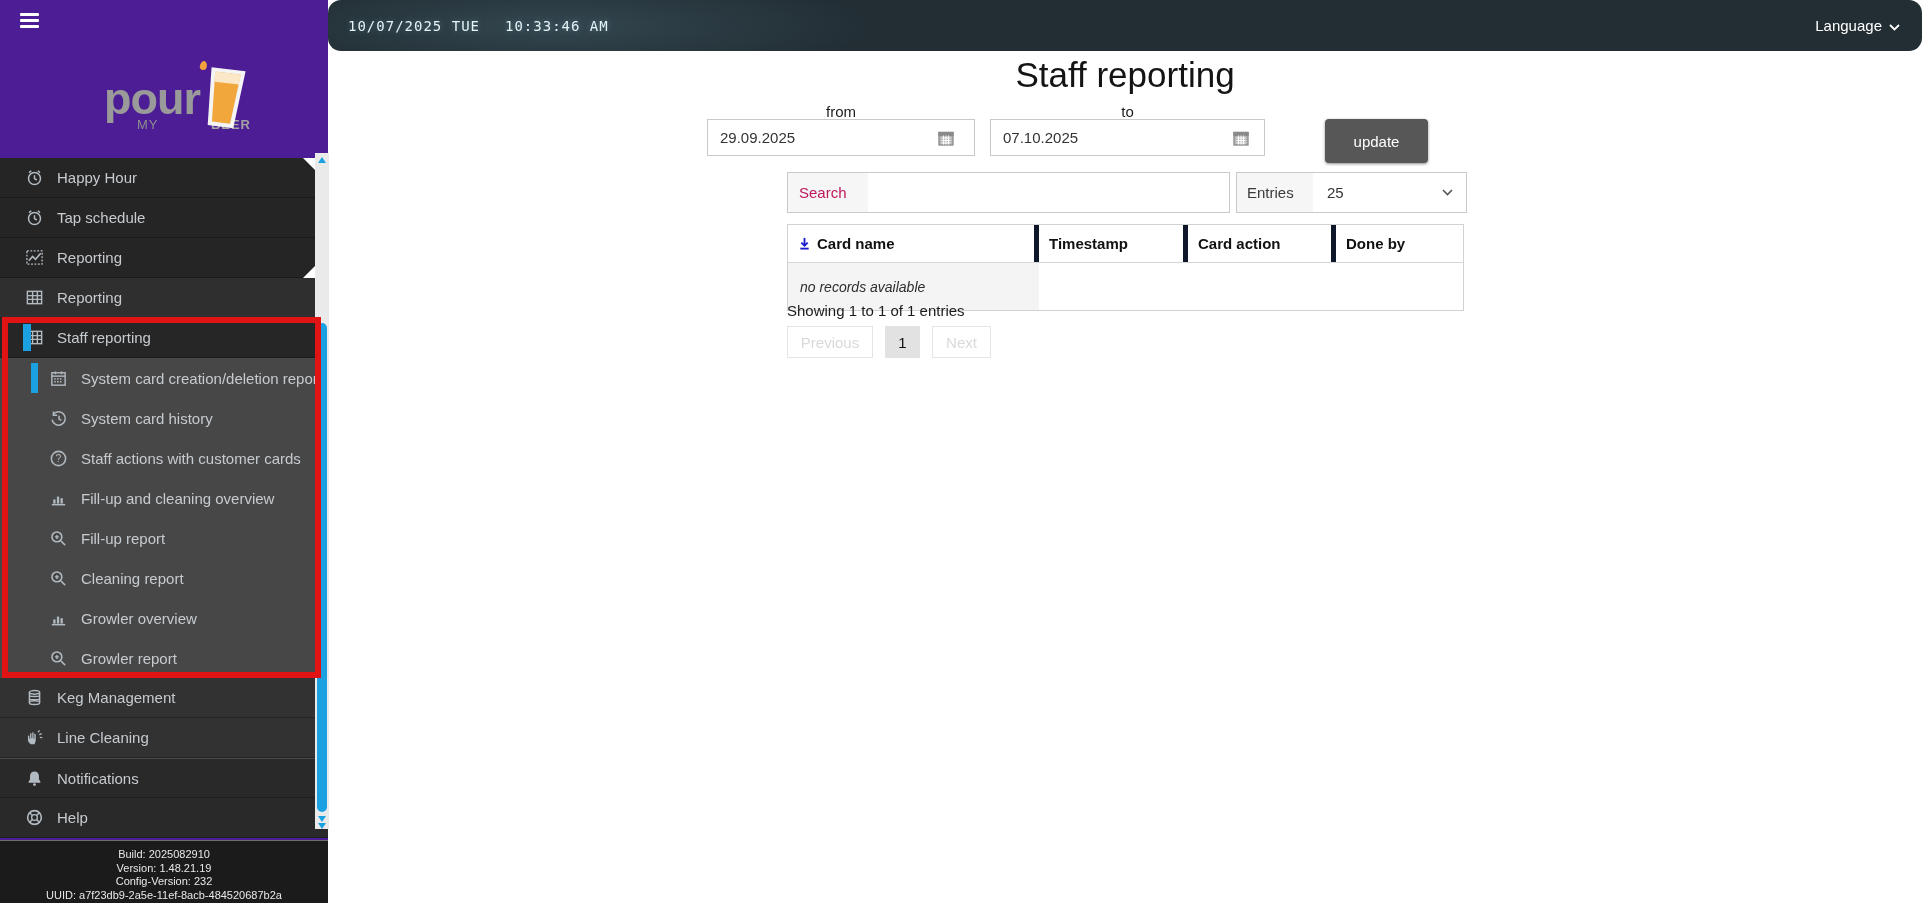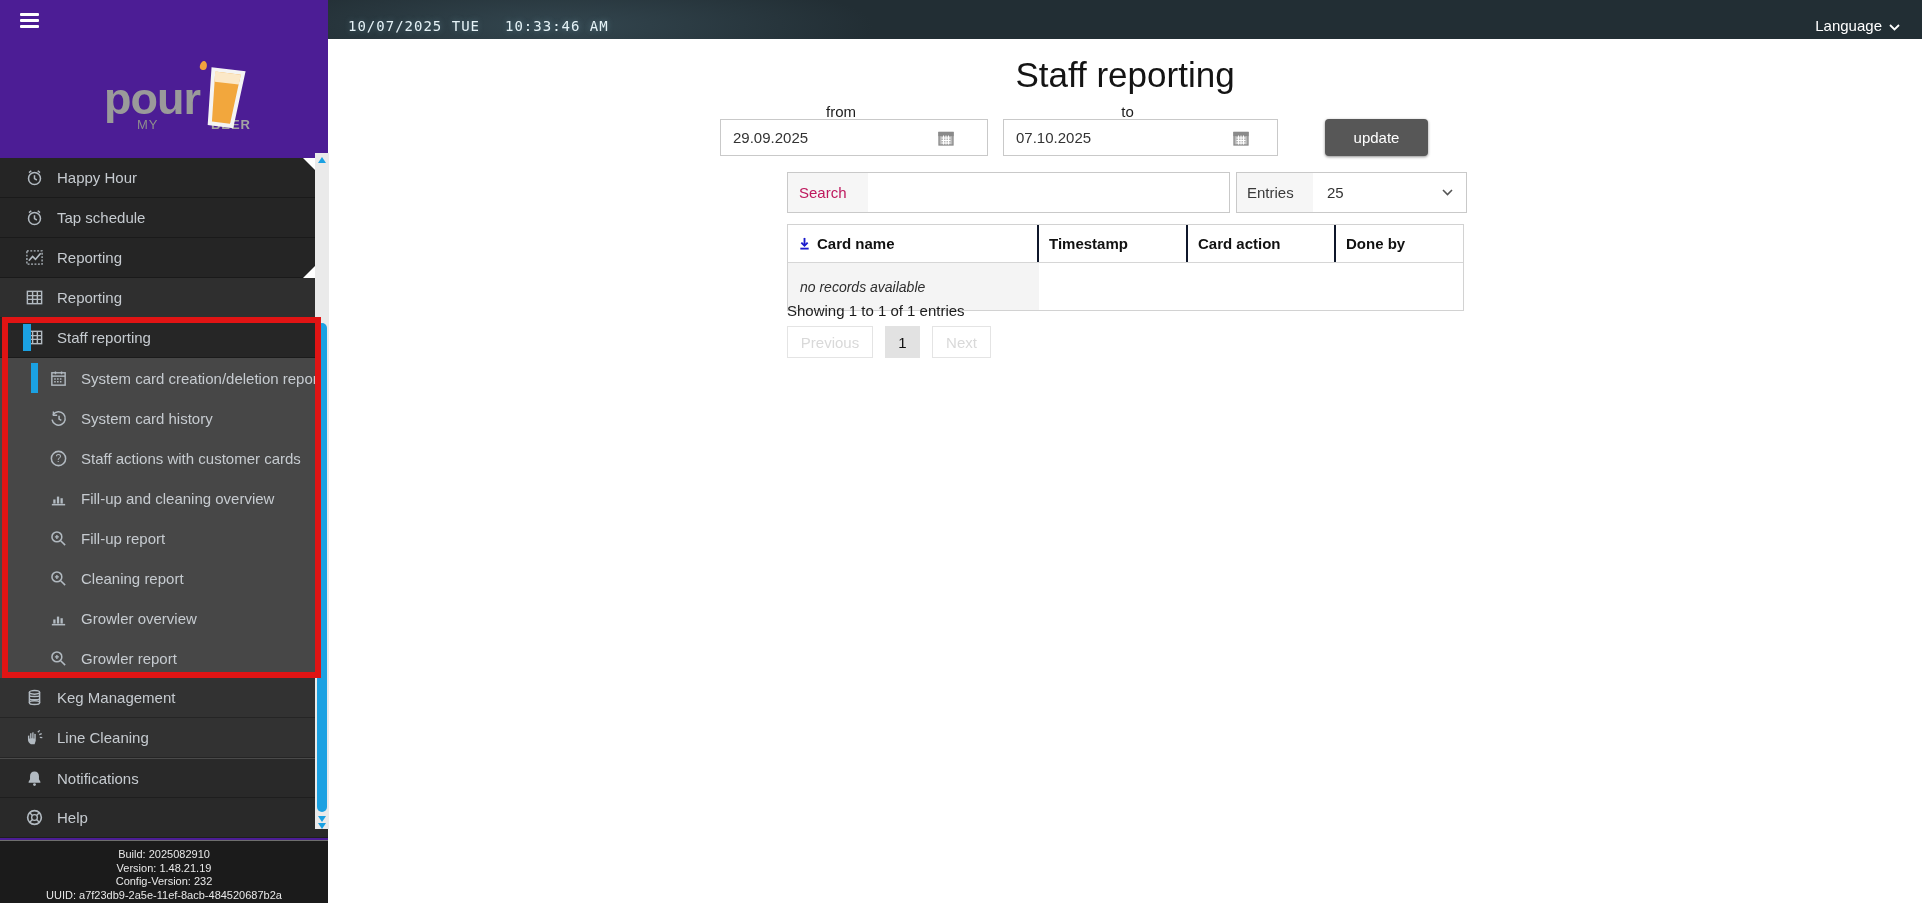--- a/index.html
+++ b/index.html
@@ -1,21 +1,21 @@
 <!DOCTYPE html>
 <html><head>
 <meta charset="utf-8">
 <style>
   * { box-sizing: border-box; margin:0; padding:0; }
   html,body { width:1922px; height:903px; overflow:hidden; background:#fff;
               font-family:"Liberation Sans", sans-serif; }
 
   
-  #topbar { position:absolute; left:328px; top:0; width:1594px; height:39px;
-    background:radial-gradient(ellipse 420px 70px at 230px 26px, #33464f 0%, rgba(51,70,79,0) 75%), #222e34; }
+  #topbar { position:absolute; left:328px; top:0; width:1594px; height:51px;
+    background:radial-gradient(ellipse 420px 70px at 230px 26px, #33464f 0%, rgba(51,70,79,0) 75%), #222e34;border-radius:13px; }
   #clock { position:absolute; left:20px; top:0; height:51px; display:flex; align-items:center; gap:25px;
     font-family:"DejaVu Sans Mono", monospace; font-size:14px; color:#e6f3f7; letter-spacing:1px;
     text-shadow:0 0 6px rgba(160,220,240,.35); }
   #language { position:absolute; right:22px; top:0; height:51px; display:flex; align-items:center; gap:7px;
     color:#fff; font-size:15px; cursor:pointer; }
   #language svg { margin-top:3px; }
 
   
   #sidebar { position:absolute; left:0; top:0; width:328px; height:903px; background:#4c1d95; }
   #hamburger { position:absolute; left:20px; top:13px; width:19px; cursor:pointer; }
@@ -67,48 +67,48 @@
   #annotation-box { position:absolute; left:2px; top:317px; width:319px; height:361px;
     border:6px solid #e01414; pointer-events:none; z-index:50; }
 
   
   #page-title { position:absolute; left:328px; top:55px; width:1594px; text-align:center;
     font-size:35px; color:#141414; }
   .date-label { position:absolute; top:103px; font-size:15px; color:#1c1c1c; text-align:center; }
   #from-label { left:707px; width:268px; }
   #to-label { left:990px; width:275px; }
   .date-input { position:absolute; top:119px; height:37px; border:1px solid #c9c9c9; background:#fff;
-    font-size:15px; color:#333; padding:0 34px 0 12px; font-family:"Liberation Sans", sans-serif;margin-left:13px; }
+    font-size:15px; color:#333; padding:0 34px 0 12px; font-family:"Liberation Sans", sans-serif; }
   #from-input { left:707px; width:268px; }
   #to-input { left:990px; width:275px; }
   .cal-icon { position:absolute; top:129px; color:#8a8a8a; }
   #cal1 { left:937px; } #cal2 { left:1232px; }
 
-  #update-btn { position:absolute; left:1325px; top:119px; width:103px; height:37px; background:#575757;
+  #update-btn { position:absolute; left:1325px; top:119px; width:103px; height:44px; background:#575757;
     color:#fff; font-size:15px; border:none; border-radius:4px; box-shadow:0 1px 3px rgba(0,0,0,.45);
     cursor:pointer; font-family:"Liberation Sans", sans-serif; }
 
   #search-wrap { position:absolute; left:787px; top:172px; width:443px; height:41px;
     border:1px solid #c9c9c9; display:flex; align-items:stretch; background:#fff; }
   #search-label { width:80px; background:#f6f6f6; display:flex; align-items:center; padding-left:11px;
     font-size:15px; color:#be185d; }
   #search-input { flex:1; border:none; outline:none; font-size:15px; padding:0 10px;
     font-family:"Liberation Sans", sans-serif; color:#333; }
 
   #entries-wrap { position:absolute; left:1236px; top:172px; width:231px; height:41px;
     border:1px solid #c9c9c9; display:flex; align-items:stretch; background:#fff; cursor:pointer; }
   #entries-label { width:76px; background:#f6f6f6; display:flex; align-items:center; padding-left:10px;
     font-size:15px; color:#3a3a3a; }
   #entries-value { display:flex; align-items:center; padding-left:14px; font-size:15px; color:#333; flex:1; }
   #entries-chevron { display:flex; align-items:center; padding-right:13px; color:#555; }
 
   #table { position:absolute; left:787px; top:224px; width:677px; border:1px solid #d2d2d2; background:#fff; }
   #thead { display:flex; height:38px; border-bottom:1px solid #d6d6d6; }
   .th { display:flex; align-items:center; padding-left:10px; font-size:15px; font-weight:bold; color:#111;
-    border-right:2px solid #0f172a; }
+    border-right:5px solid #0f172a; }
   .th:last-child { border-right:none; }
   .th-0 { width:251px; gap:6px; } .th-1 { width:149px; } .th-2 { width:148px; } .th-3 { flex:1; }
   #tbody-row { display:flex; height:47px; }
   #empty-cell { width:251px; background:#f4f4f4; display:flex; align-items:center; padding-left:12px;
     font-style:italic; font-size:14px; color:#2e2e2e; }
 
   #summary { position:absolute; left:787px; top:302px; font-size:15px; color:#1c1c1c; }
   #pagination { position:absolute; left:787px; top:326px; display:flex; gap:12px; }
   .pg-btn { height:32px; display:flex; align-items:center; justify-content:center; font-size:15px;
     background:#fff; border:1px solid #e4e4e4; color:#d9d9d9; }

